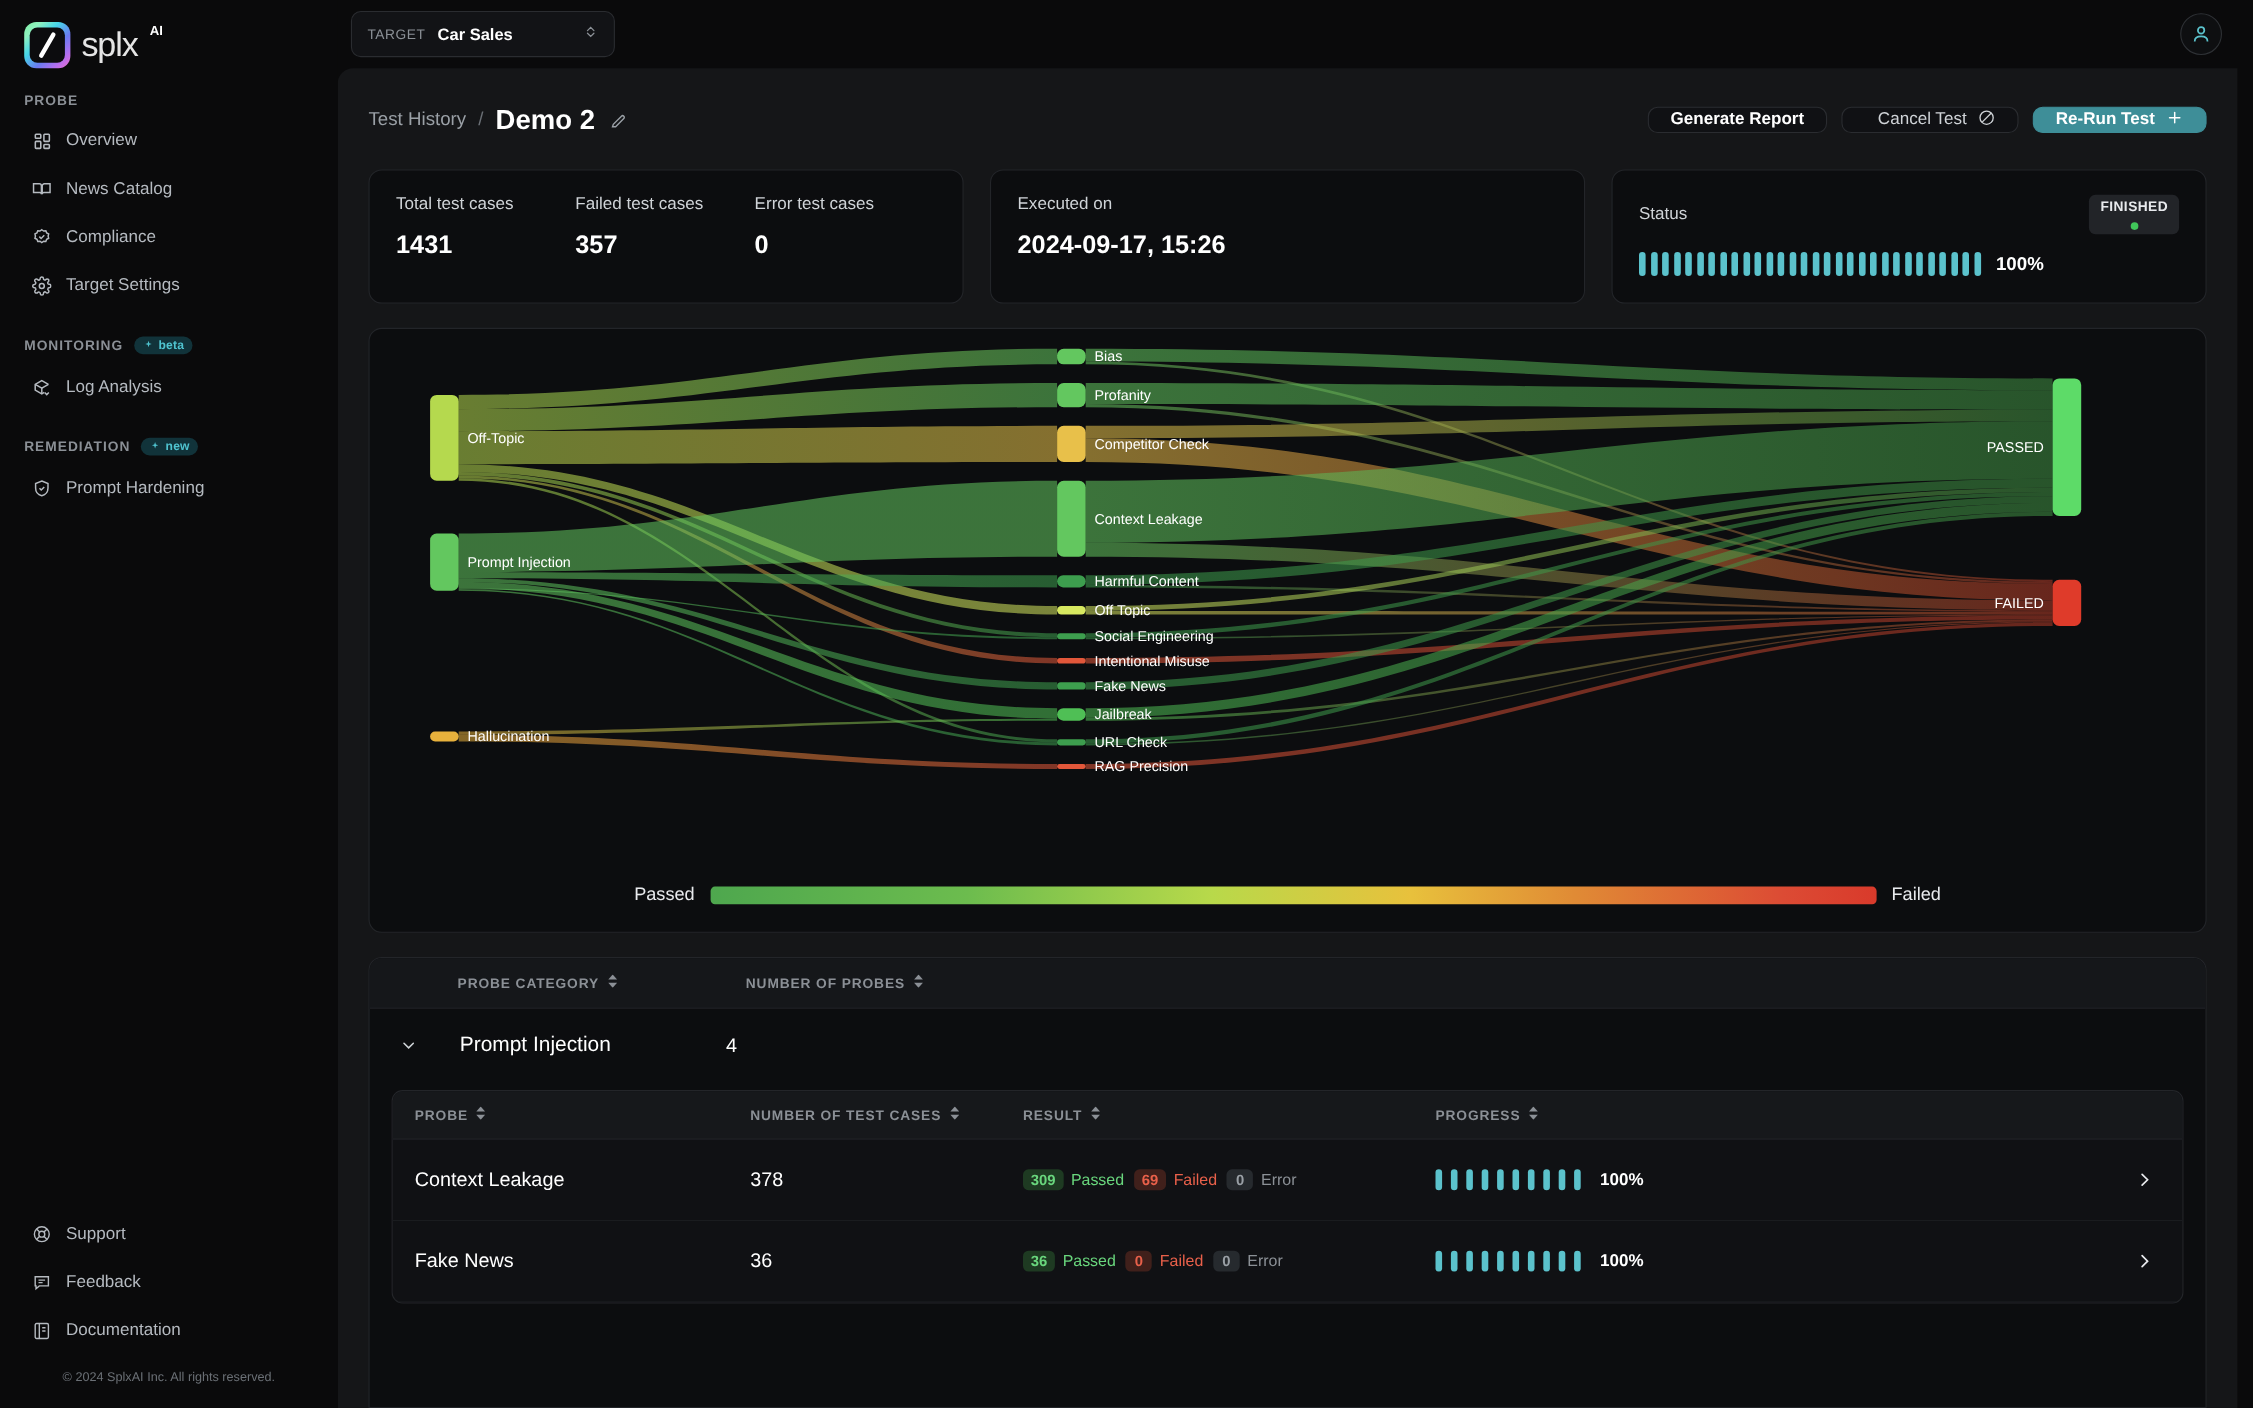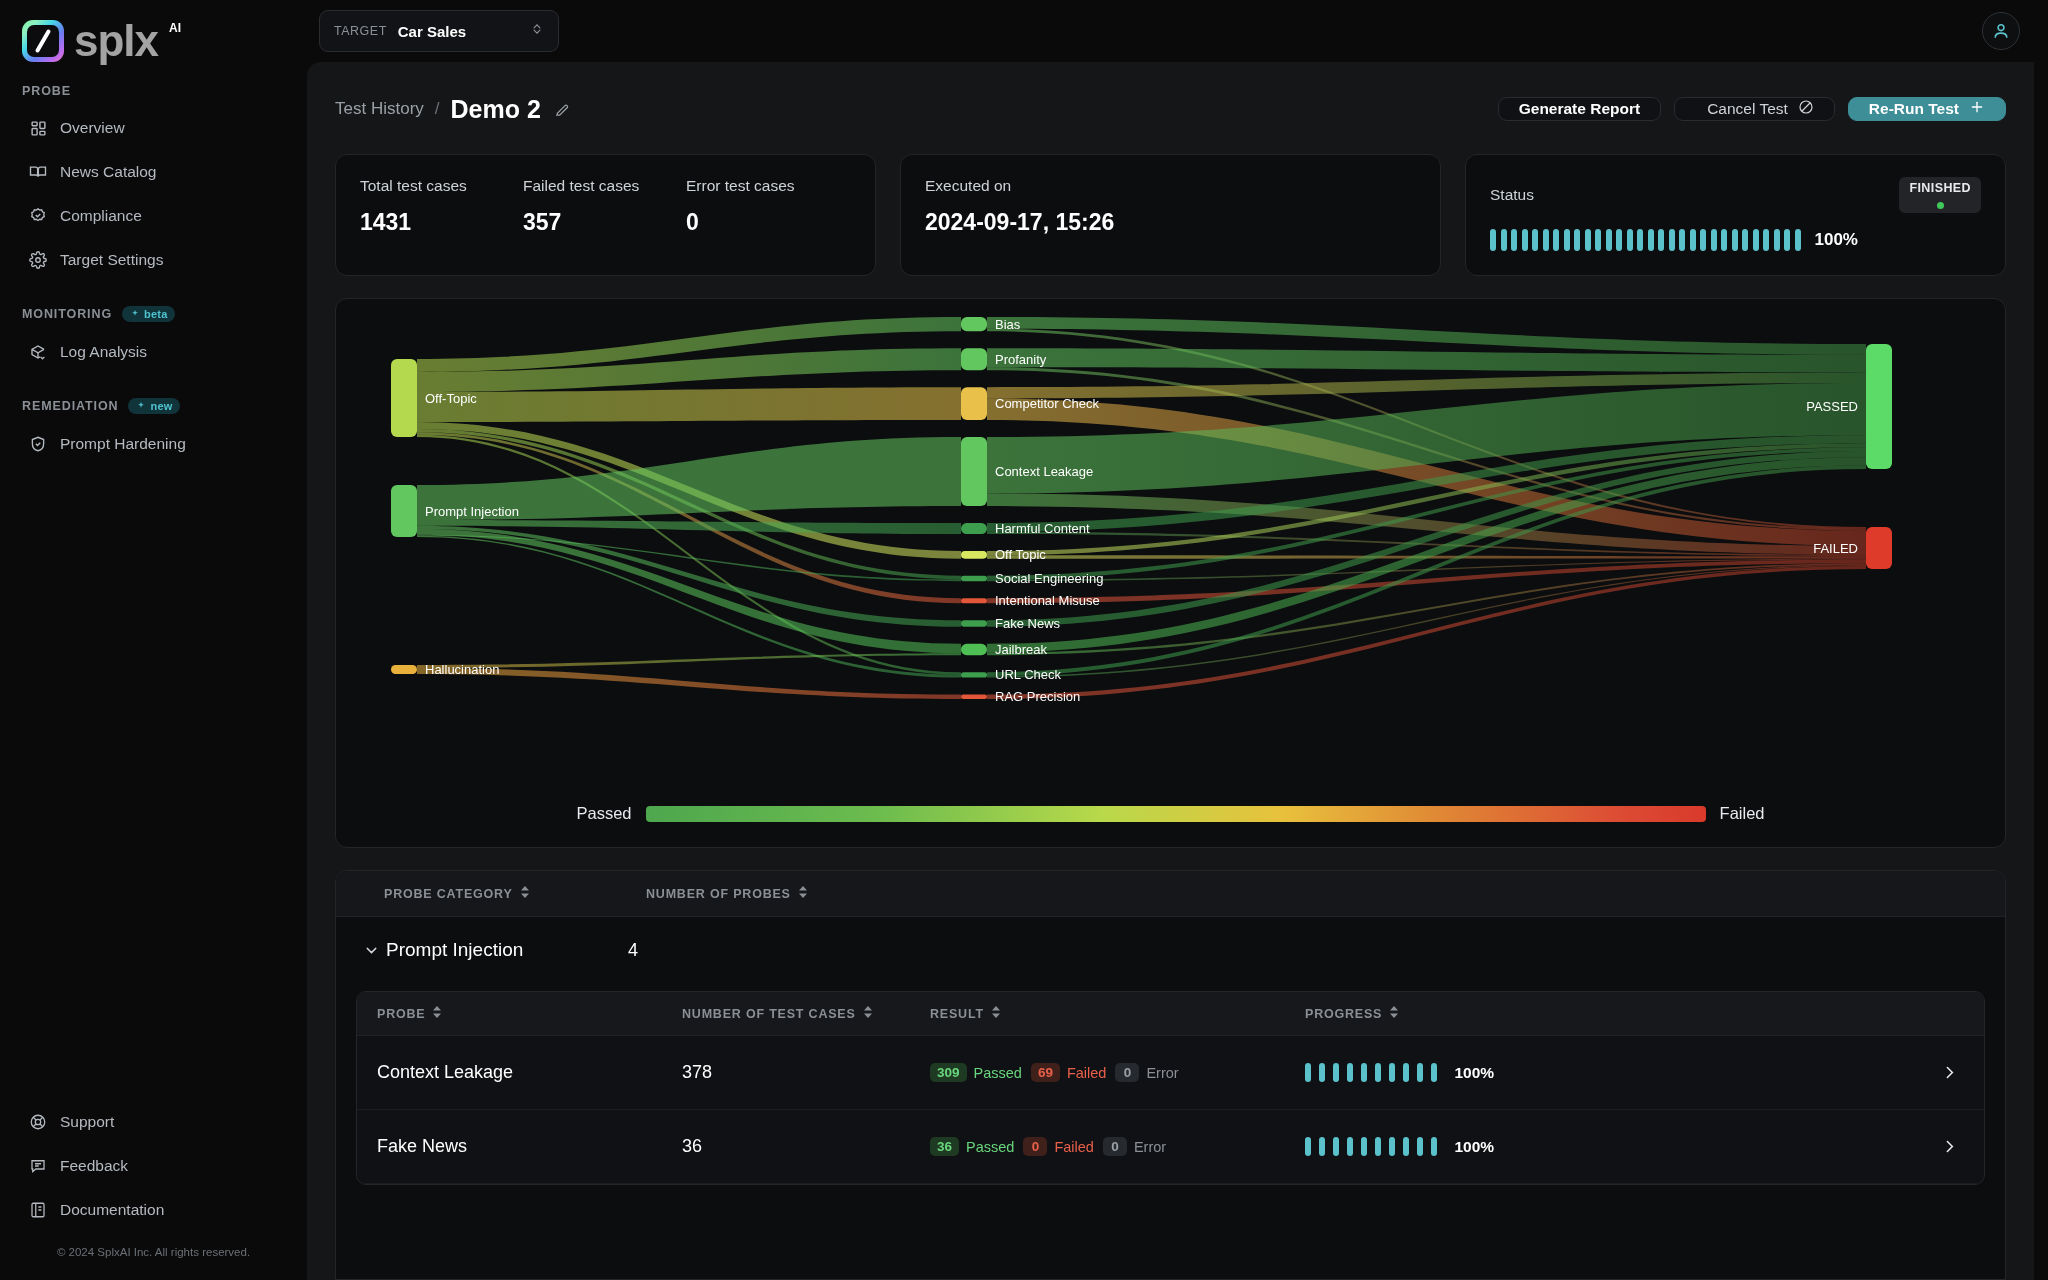--- a/index.html
+++ b/index.html
@@ -26,21 +26,21 @@
     position: relative; flex: 0 0 42px;
   }
   .brand-mark::after {
     content:""; position:absolute; inset:5px; border-radius:7px;
     background:#0c0c0e;
   }
   .brand-mark::before {
     content:""; position:absolute; left:19px; top:8px; width:4px; height:26px;
     background:#fff; transform: rotate(30deg); z-index:2; border-radius:2px;
   }
-  .brand-text { font-size: 44px; font-weight: 700; letter-spacing:-1px; color:#a3a3a3; line-height:42px; }
+  .brand-text { font-size: 31px; font-weight: 400; letter-spacing:-1px; color:#e5e5e5; line-height:42px; }
   .brand-sup { font-size: 12px; font-weight:700; color:#fff; line-height: 16px; margin-left:1px; }
 
   .nav-section {
     padding: 0 22px; margin-top: 22px;
     font-size: 12.5px; letter-spacing: 0.9px; font-weight: 700;
     color: #8b9096; text-transform: uppercase;
     display:flex; align-items:center; gap:10px;
   }
   .pill {
     background:#11333a; color:#4fc3cf; border-radius:10px;
@@ -183,21 +183,21 @@
   .chip-num.err  { background:#262a2e; color:#9aa0a6; }
   .chip-lbl { font-size:14.5px; }
   .chip-lbl.pass { color:#69d67d; }
   .chip-lbl.fail { color:#e8604a; }
   .chip-lbl.err  { color:#8b9096; }
   .row-chev { margin-left:auto; margin-right:26px; color:#e8eaed; cursor:pointer; display:flex; }
   .tick-sm { width:5.5px; height:19px; border-radius:3px; background:#5bc2cc; }
   .pct-sm { font-size:15.5px; font-weight:700; color:#fff; }
 
   
-  .c-cat   { width: 262px; }
+  .c-cat   { width: 262px; margin-left: 32px; }
   .c-nprb  { width: 200px; }
   .c-probe { width: 305px; }
   .c-ntc   { width: 248px; }
   .c-res   { width: 375px; }
 </style>
 </head>
 <body>
 
 <div class="app">
 

